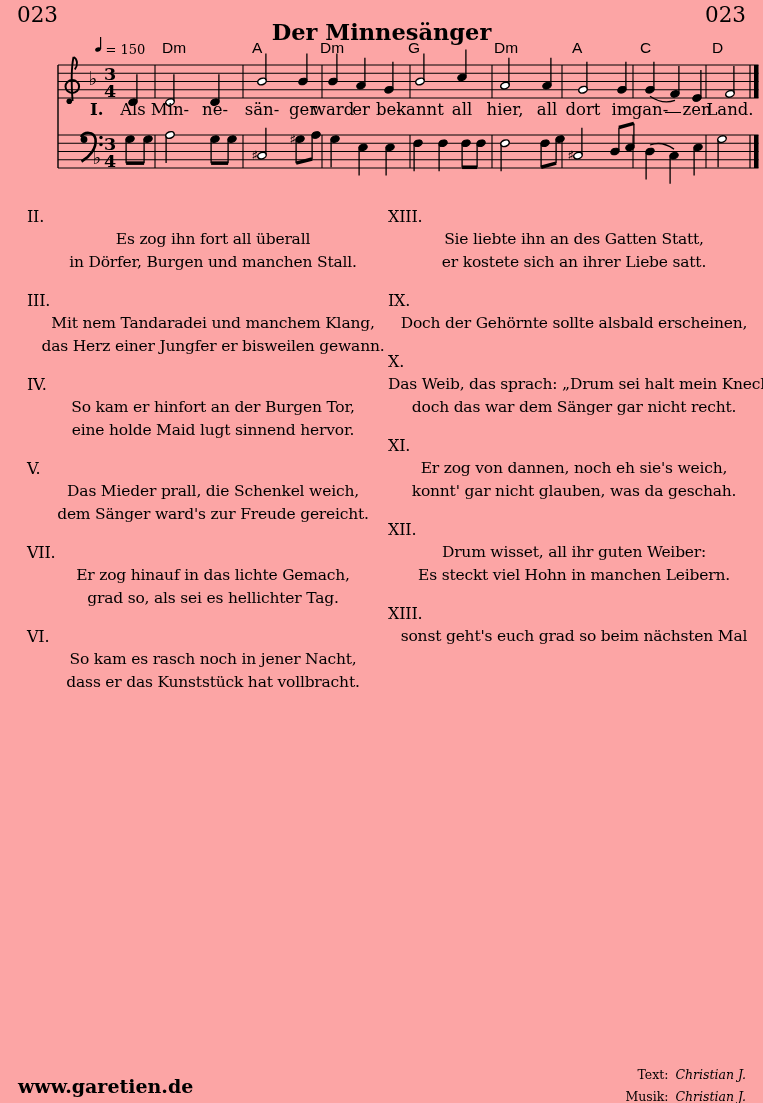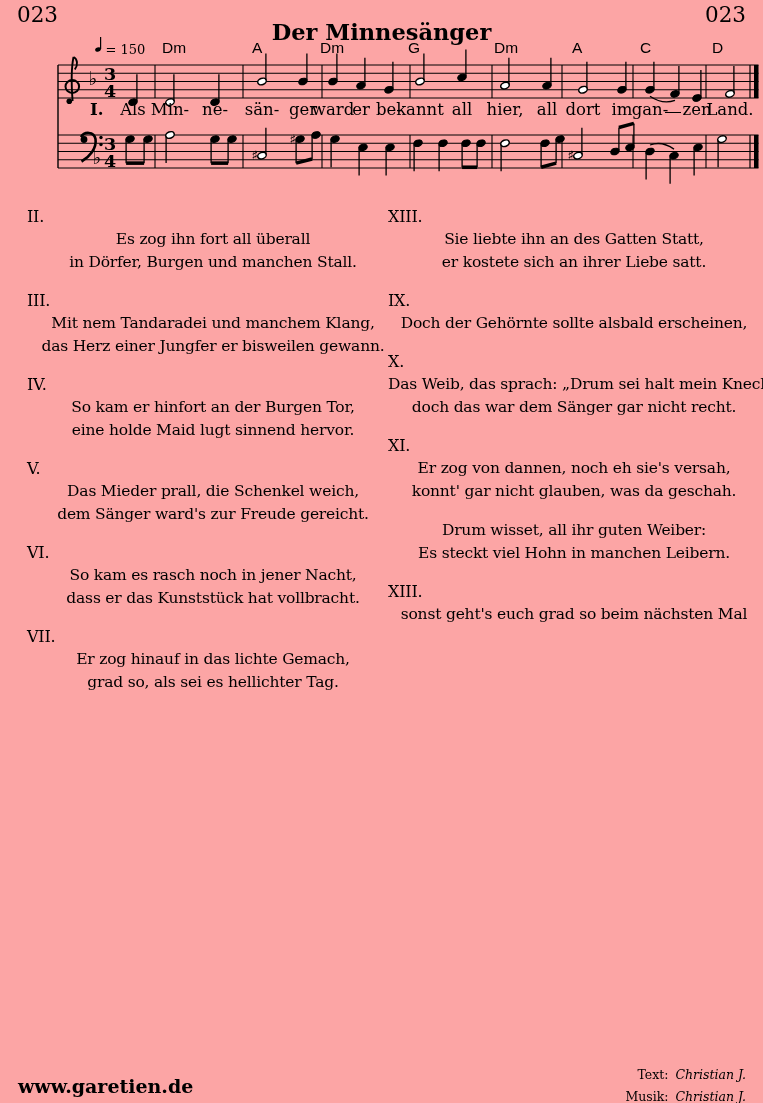--- a/index.html
+++ b/index.html
@@ -256,51 +256,52 @@
         <h3>IV.</h3>
         <p>So kam er hinfort an der Burgen Tor,</p>
         <p>eine holde Maid lugt sinnend hervor.</p>
       </div>
       <div class="verse">
         <h3>V.</h3>
         <p>Das Mieder prall, die Schenkel weich,</p>
         <p>dem Sänger ward's zur Freude gereicht.</p>
       </div>
       <div class="verse">
+        <h3>VII.</h3>
+        <p>Er zog hinauf in das lichte Gemach,</p>
+        <p>grad so, als sei es hellichter Tag.</p>
+      </div>
+      <div class="verse">
         <h3>VI.</h3>
         <p>So kam es rasch noch in jener Nacht,</p>
         <p>dass er das Kunststück hat vollbracht.</p>
       </div>
-      <div class="verse">
-        <h3>VII.</h3>
-        <p>Er zog hinauf in das lichte Gemach,</p>
-        <p>grad so, als sei es hellichter Tag.</p>
-      </div>
     </div>
     <div class="vcol right">
       <div class="verse">
         <h3>XIII.</h3>
         <p>Sie liebte ihn an des Gatten Statt,</p>
         <p>er kostete sich an ihrer Liebe satt.</p>
       </div>
       <div class="verse">
         <h3>IX.</h3>
         <p>Doch der Gehörnte sollte alsbald erscheinen,</p>
       </div>
       <div class="verse">
         <h3>X.</h3>
         <p>Das Weib, das sprach: „Drum sei halt mein Knecht“,</p>
         <p>doch das war dem Sänger gar nicht recht.</p>
       </div>
       <div class="verse">
         <h3>XI.</h3>
-        <p>Er zog von dannen, noch eh sie's versah,</p>
+        <p>Er zog von dannen, noch eh sie's weich,</p>
         <p>konnt' gar nicht glauben, was da geschah.</p>
       </div>
       <div class="verse">
+        <h3>XII.</h3>
         <p>Drum wisset, all ihr guten Weiber:</p>
         <p>Es steckt viel Hohn in manchen Leibern.</p>
       </div>
       <div class="verse">
         <h3>XIII.</h3>
         <p>sonst geht's euch grad so beim nächsten Mal</p>
       </div>
     </div>
   </div>
 

